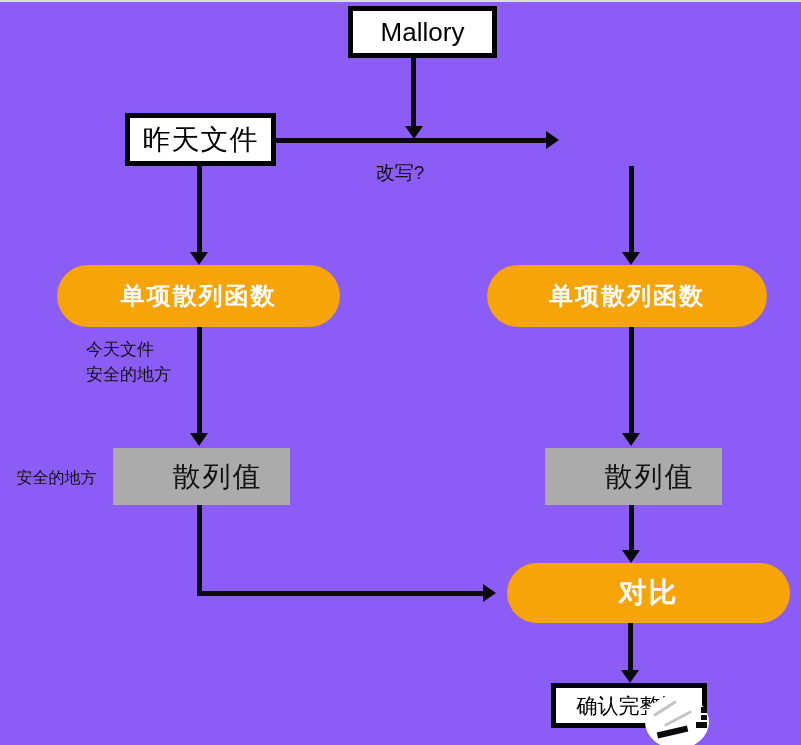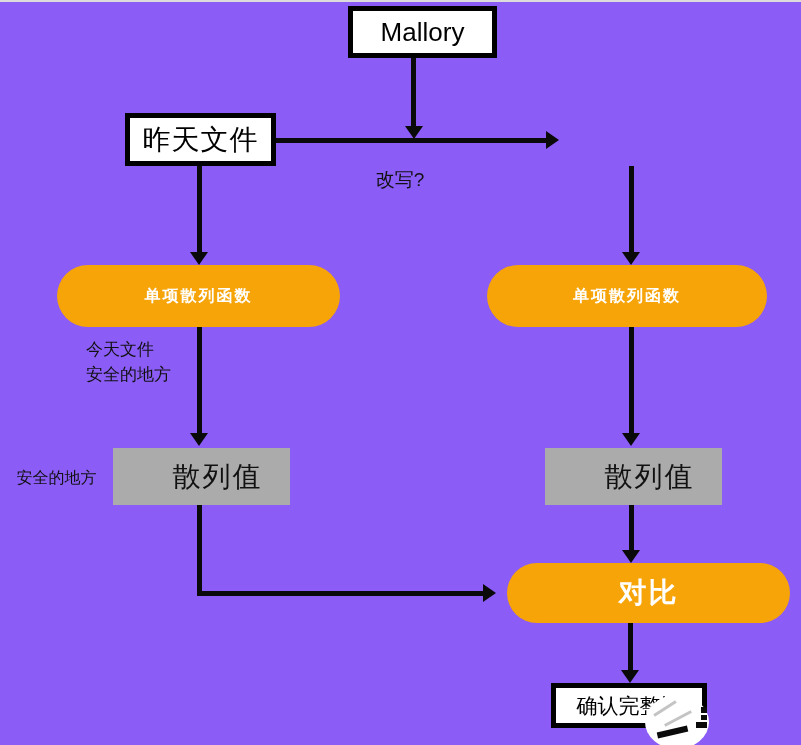--- a/index.html
+++ b/index.html
@@ -10,21 +10,21 @@
   .abs{position:absolute;box-sizing:border-box;}
   .top-edge{left:0;top:0;width:801px;height:2px;background:#dcdcdc;}
   
   .rect-node{
     border:5px solid #000;background:#fff;display:flex;align-items:center;justify-content:center;
     font-size:28px;letter-spacing:1px;
   }
   
   .pill{
     background:#F6A408;border-radius:32px;display:flex;align-items:center;justify-content:center;
-    color:#fff;font-weight:700;font-size:16px;letter-spacing:2px;
+    color:#fff;font-weight:700;font-size:24px;letter-spacing:2px;
   }
   
   .gray-node{
     background:#ABABAB;display:flex;align-items:center;justify-content:center;
     font-size:28px;letter-spacing:2px;color:#111;padding-left:32px;
   }
   .line{background:#0a0a0a;}
   .tri-down{width:0;height:0;border-left:9px solid transparent;border-right:9px solid transparent;border-top:13px solid #0a0a0a;}
   .tri-right{width:0;height:0;border-top:9px solid transparent;border-bottom:9px solid transparent;border-left:13px solid #0a0a0a;}
   .note{font-size:17px;line-height:25px;color:#111;}
@@ -49,21 +49,21 @@
   <div class="abs tri-down" style="left:405px;top:126px;"></div>
 
   <div class="abs rect-node" style="left:125px;top:113px;width:151px;height:53px;justify-content:center;">
     <span>昨天文件</span>
   </div>
 
 
   <div class="abs line" style="left:276px;top:138px;width:270px;height:5px;"></div>
   <div class="abs tri-right" style="left:546px;top:131px;"></div>
 
-  <div class="abs tamper" style="left:355px;top:167px;width:90px;">改写?</div>
+  <div class="abs tamper" style="left:355px;top:160px;width:90px;">改写?</div>
 
   <div class="abs line" style="left:197px;top:166px;width:5px;height:86px;"></div>
   <div class="abs tri-down" style="left:190px;top:252px;"></div>
   <div class="abs line" style="left:629px;top:166px;width:5px;height:86px;"></div>
   <div class="abs tri-down" style="left:622px;top:252px;"></div>
 
   <div class="abs pill" style="left:57px;top:265px;width:283px;height:62px;">
     <span>单项散列函数</span>
   </div>
   <div class="abs pill" style="left:487px;top:265px;width:280px;height:62px;">

